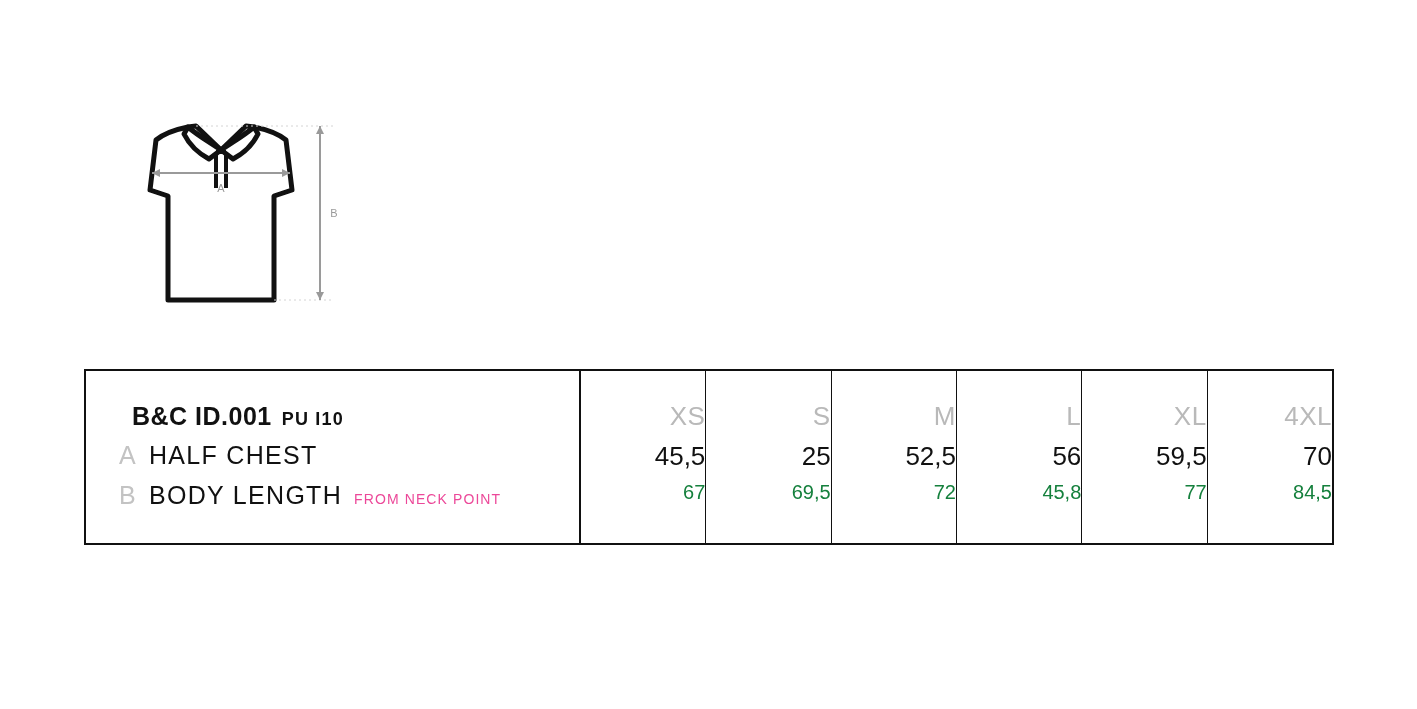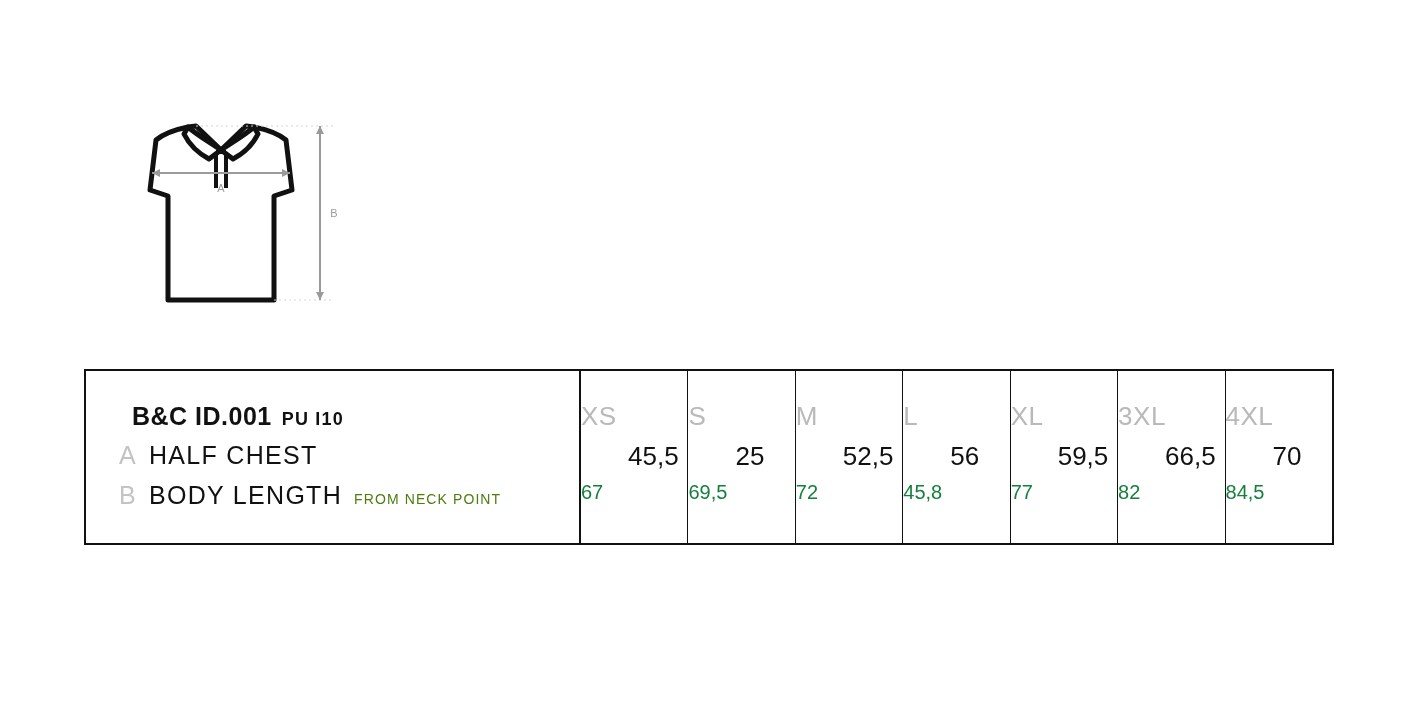--- a/index.html
+++ b/index.html
@@ -83,31 +83,31 @@
     color: #c3c3c3;
     letter-spacing: 0.5px;
   }
   .meas-name {
     font-size: 25px;
     color: #111111;
     letter-spacing: 1.3px;
   }
   .meas-note {
     font-size: 14px;
-    color: #4d7c0f;
+    color: #ec4899;
     letter-spacing: 1.1px;
     margin-left: 12px;
   }
 
   .size-col {
     flex: 1 1 0;
     box-sizing: border-box;
     border-right: 1px solid #111111;
     position: relative;
-    text-align: left;
+    text-align: right;
     padding-left: 9px;
   }
   .size-col:last-child { border-right: none; }
 
   .size-head {
     position: absolute;
     top: 30px;
     left: 0;
     right: 0;
     font-size: 26px;
@@ -217,25 +217,20 @@
     <div class="size-val-b">45,8</div>
   </div>
 
   <div class="size-col">
     <div class="size-head">XL</div>
     <div class="size-val-a">59,5</div>
     <div class="size-val-b">77</div>
   </div>
 
 
-  <div class="size-col">
-    <div class="size-head">3XL</div>
-    <div class="size-val-a">66,5</div>
-    <div class="size-val-b">82</div>
-  </div>
 
   <div class="size-col">
     <div class="size-head">4XL</div>
     <div class="size-val-a">70</div>
     <div class="size-val-b">84,5</div>
   </div>
 
 </div>
 
 </body></html>

